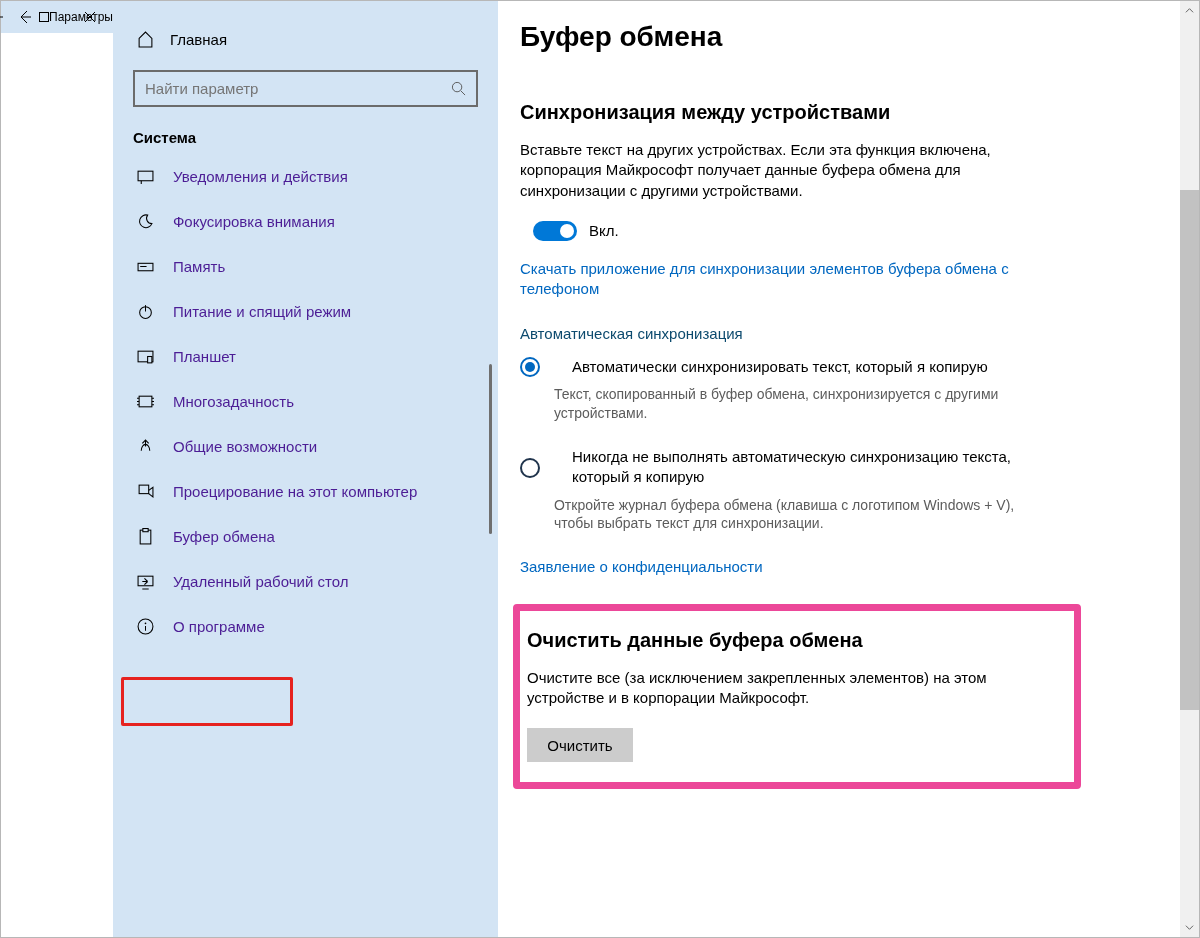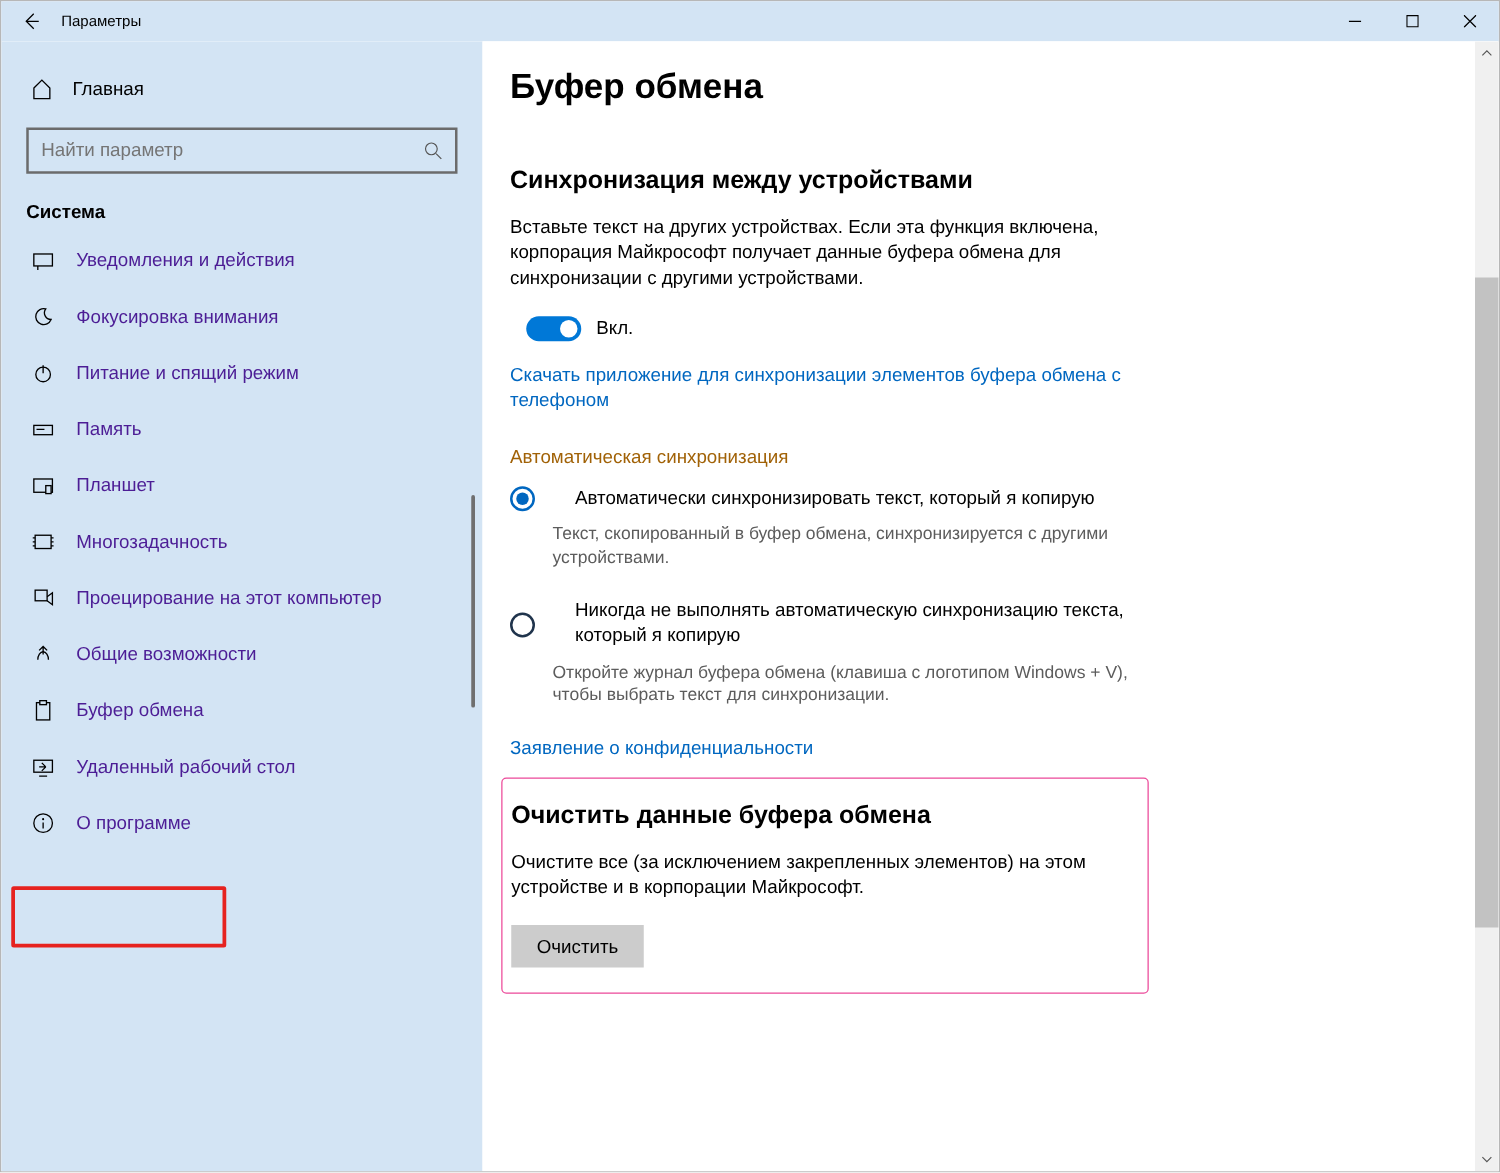--- a/index.html
+++ b/index.html
@@ -1,17 +1,17 @@
 <!DOCTYPE html>
 <html><head>
 <meta charset="utf-8">
 <style>
   * { box-sizing: border-box; margin: 0; padding: 0; font-family: "Segoe UI", Tahoma, sans-serif; }
   html, body { width: 1200px; height: 938px; overflow: hidden; }
-  .frame { width: 1200px; height: 938px; border: 1px solid #b7b7b7; background: #fff; position: relative; display: flex; flex-direction: column; }
+  .frame { width: 1200px; height: 938px; border: 1px solid #b7b7b7; background: #fff; position: relative; display: flex; }
   .titlebar { height: 32px; display: flex; align-items: center; background: #d3e4f4; position: relative; }
   .tb-back { width: 48px; height: 32px; display: flex; align-items: center; justify-content: center; }
   .tb-title { font-size: 12px; color: #000; }
   .win-controls { position: absolute; right: 0; top: 0; height: 32px; display: flex; }
   .win-btn { width: 46px; height: 32px; display: flex; align-items: center; justify-content: center; }
   .body { flex: 1; display: flex; overflow: hidden; }
   .sidebar { width: 385px; background: #d3e4f4; padding: 20px 0 0 0; position: relative; }
   .home-row { display: flex; align-items: center; gap: 16px; padding: 10px 20px 10px 24px; font-size: 15px; color: #000; }
   .search-wrap { margin: 12px 20px 22px 20px; }
   .search-box { width: 100%; height: 37px; border: 2px solid #6b6b6b; background: transparent; display: flex; align-items: center; justify-content: space-between; padding: 0 10px; }
@@ -26,28 +26,28 @@
   .sc-arrow { width: 19px; height: 19px; display: flex; align-items: center; justify-content: center; }
   .sc-thumb { width: 19px; background: #c2c2c2; }
   .h1 { font-size: 28px; font-weight: 600; color: #000; margin-bottom: 48px; }
   .h2 { font-size: 20px; font-weight: 600; color: #000; margin: 0 0 16px 0; }
   .para { font-size: 15px; color: #000; max-width: 520px; line-height: 1.35; }
   .toggle-row { display: flex; align-items: center; gap: 12px; margin: 20px 0 18px 13px; }
   .toggle { width: 44px; height: 20px; background: #0078d7; border-radius: 10px; position: relative; }
   .toggle .knob { position: absolute; right: 3px; top: 3px; width: 14px; height: 14px; background: #fff; border-radius: 50%; }
   .toggle-label { font-size: 15px; }
   .link { color: #0067c0; font-size: 15px; max-width: 520px; line-height: 1.35; margin-bottom: 26px; display: block; }
-  .sub-head { font-size: 15px; color: #a16207; margin: 0 0 14px 0; }
+  .sub-head { font-size: 15px; color: #0c4a6e; margin: 0 0 14px 0; }
   .radio-row { display: flex; align-items: center; gap: 32px; margin-bottom: 8px; max-width: 540px; }
   .radio-outer { width: 20px; height: 20px; border: 2px solid #20344c; border-radius: 50%; margin-top: 1px; position: relative; flex-shrink: 0; }
   .radio-outer.checked .radio-inner { position: absolute; left: 3px; top: 3px; width: 10px; height: 10px; background: #0067c0; border-radius: 50%; }
   .radio-outer.checked { border-color: #0067c0; }
   .radio-label { font-size: 15px; color: #000; line-height: 1.35; }
   .radio-desc { font-size: 14px; color: #5c5c5c; max-width: 500px; line-height: 1.35; margin: 0 0 24px 34px; }
-  .clear-box { border: 1px solid #ec4899; border-radius: 4px; margin-top: 12px; padding: 18px 18px 20px 0; width: 518px; margin-left: -7px; padding-left: 7px; }
+  .clear-box { border: 7px solid #ec4899; border-radius: 4px; margin-top: 26px; padding: 18px 18px 20px 0; width: 568px; margin-left: -7px; padding-left: 7px; }
   .clear-box .h2 { font-size: 20px; }
   .clear-btn { margin-top: 20px; width: 106px; height: 34px; background: #ccc; border: none; font-size: 15px; color: #000; }
   svg { display: block; }
 </style>
 </head>
 <body>
 <div class="frame">
 
   <div class="titlebar">
     <div class="tb-back">
@@ -115,70 +115,70 @@
         <span class="icn">
             <svg width="17" height="17" viewBox="0 0 16 16">
               <path d="M10 2 A6 6 0 1 0 14 10 A5 5 0 0 1 10 2 Z" stroke="#000" fill="none"></path>
             </svg>
           </span>
         <span>Фокусировка внимания</span>
       </div>
       <div class="nav-item">
         <span class="icn">
             <svg width="17" height="17" viewBox="0 0 16 16">
+              <rect x="1" y="5" width="14" height="7" stroke="#000" fill="none"></rect>
+              <path d="M3 8 H9" stroke="#000"></path>
+            </svg>
+          </span>
+        <span>Память</span>
+      </div>
+      <div class="nav-item">
+        <span class="icn">
+            <svg width="17" height="17" viewBox="0 0 16 16">
               <circle cx="8" cy="9" r="5.5" stroke="#000" fill="none"></circle>
               <path d="M8 2 V8" stroke="#000"></path>
             </svg>
           </span>
         <span>Питание и спящий режим</span>
       </div>
       <div class="nav-item">
         <span class="icn">
             <svg width="17" height="17" viewBox="0 0 16 16">
-              <rect x="1" y="5" width="14" height="7" stroke="#000" fill="none"></rect>
-              <path d="M3 8 H9" stroke="#000"></path>
-            </svg>
-          </span>
-        <span>Память</span>
-      </div>
-      <div class="nav-item">
-        <span class="icn">
-            <svg width="17" height="17" viewBox="0 0 16 16">
               <rect x="1" y="3" width="14" height="10" stroke="#000" fill="none"></rect>
               <rect x="10" y="8" width="4" height="6" stroke="#000" fill="#d3e4f4"></rect>
             </svg>
           </span>
         <span>Планшет</span>
       </div>
       <div class="nav-item">
         <span class="icn">
             <svg width="17" height="17" viewBox="0 0 16 16">
               <rect x="2" y="3" width="12" height="10" stroke="#000" fill="none"></rect>
               <path d="M0 5 H2 M0 8 H2 M0 11 H2 M14 5 H16 M14 8 H16 M14 11 H16" stroke="#000"></path>
             </svg>
           </span>
         <span>Многозадачность</span>
       </div>
       <div class="nav-item">
         <span class="icn">
             <svg width="17" height="17" viewBox="0 0 16 16">
+              <path d="M4 12 A4 6 0 0 1 12 12" stroke="#000" fill="none"></path>
+              <path d="M8 2 L8 8 M5 5 L8 2 L11 5" stroke="#000" fill="none"></path>
+            </svg>
+          </span>
+        <span>Общие возможности</span>
+      </div>
+      <div class="nav-item">
+        <span class="icn">
+            <svg width="17" height="17" viewBox="0 0 16 16">
               <rect x="2" y="2" width="9" height="8" stroke="#000" fill="none"></rect>
               <path d="M11 7 L15 4 V13 L11 10" stroke="#000" fill="none"></path>
             </svg>
           </span>
         <span>Проецирование на этот компьютер</span>
-      </div>
-      <div class="nav-item">
-        <span class="icn">
-            <svg width="17" height="17" viewBox="0 0 16 16">
-              <path d="M4 12 A4 6 0 0 1 12 12" stroke="#000" fill="none"></path>
-              <path d="M8 2 L8 8 M5 5 L8 2 L11 5" stroke="#000" fill="none"></path>
-            </svg>
-          </span>
-        <span>Общие возможности</span>
       </div>
       <div class="nav-item">
         <span class="icn">
             <svg width="17" height="17" viewBox="0 0 16 16">
               <rect x="3" y="2" width="10" height="13" stroke="#000" fill="none"></rect>
               <rect x="5.5" y="0.5" width="5" height="3" stroke="#000" fill="#d3e4f4"></rect>
             </svg>
           </span>
         <span>Буфер обмена</span>
       </div>

